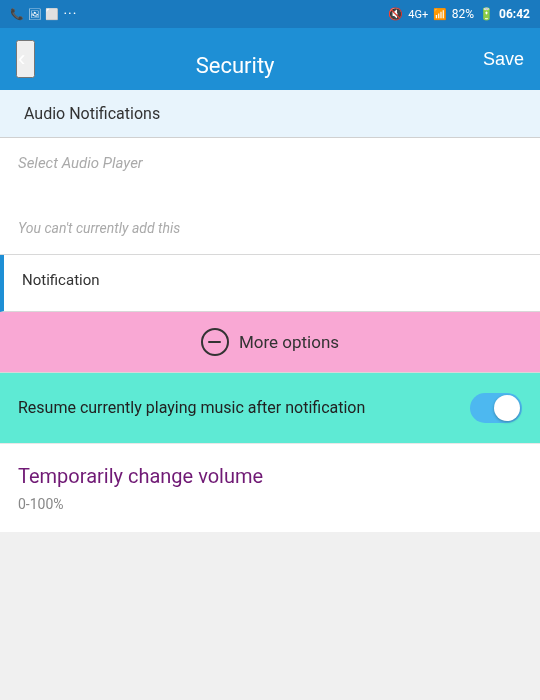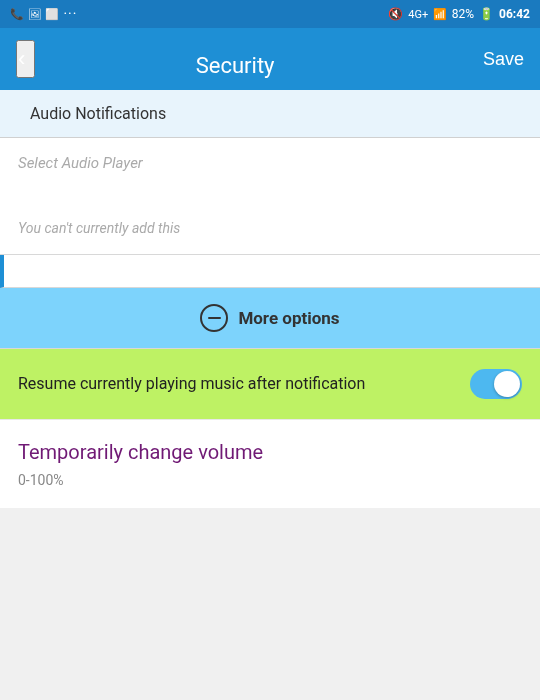--- a/index.html
+++ b/index.html
@@ -72,21 +72,21 @@
       color: white;
       font-size: 18px;
       cursor: pointer;
       background: none;
       border: none;
     }
 
     
     .section-header {
       background: #e8f4fc;
-      padding: 14px 30px;
+      padding: 14px 24px;
       border-bottom: 1px solid #d0d0d0;
     }
 
     .section-header-text {
       font-size: 16px;
       color: #333;
     }
 
     
     .audio-player-section {
@@ -122,28 +122,27 @@
       margin-bottom: 6px;
     }
 
     .notification-value {
       font-size: 16px;
       color: #1e8fd5;
     }
 
     
     .more-options-row {
-      background: #7dd3fc;
+      background: #f9a8d4;
       padding: 16px 18px;
       display: flex;
       align-items: center;
       justify-content: center;
       gap: 10px;
       border-bottom: 1px solid #d8d8d8;
-      font-weight: bold;
     }
 
     .minus-circle {
       width: 28px;
       height: 28px;
       border-radius: 50%;
       border: 2px solid #333;
       display: flex;
       align-items: center;
       justify-content: center;
@@ -157,21 +156,21 @@
       border-radius: 1px;
     }
 
     .more-options-text {
       font-size: 17px;
       color: #333;
     }
 
     
     .toggle-row {
-      background: #bef264;
+      background: #5eead4;
       padding: 20px 18px;
       display: flex;
       align-items: center;
       justify-content: space-between;
       border-bottom: 1px solid #e8e8e8;
     }
 
     .toggle-label {
       font-size: 16px;
       color: #222;
@@ -247,20 +246,21 @@
 <div class="section-header">
   <span class="section-header-text">Audio Notifications</span>
 </div>
 
 <div class="audio-player-section">
   <div class="audio-player-label">Select Audio Player</div>
   <div class="audio-player-hint">You can't currently add this</div>
 </div>
 
 <div class="notification-section">
+  <div class="notification-label">Notification</div>
 </div>
 
 <div class="more-options-row">
   <div class="minus-circle">
     <div class="minus-line"></div>
   </div>
   <span class="more-options-text">More options</span>
 </div>
 
 <div class="toggle-row">

